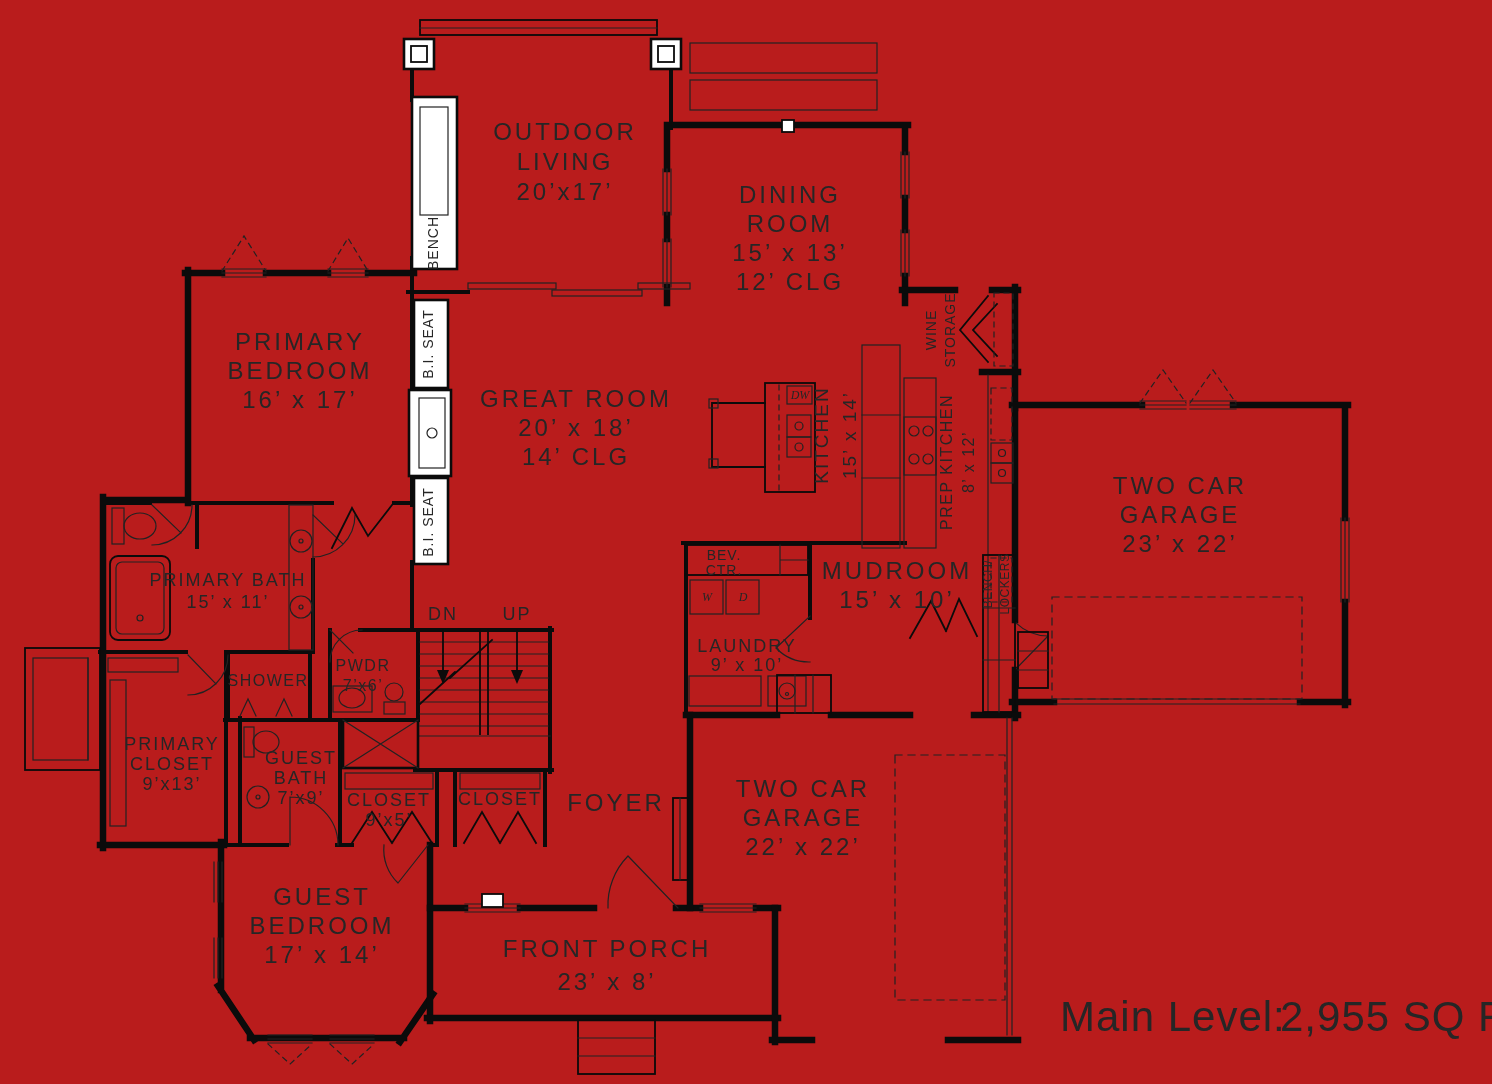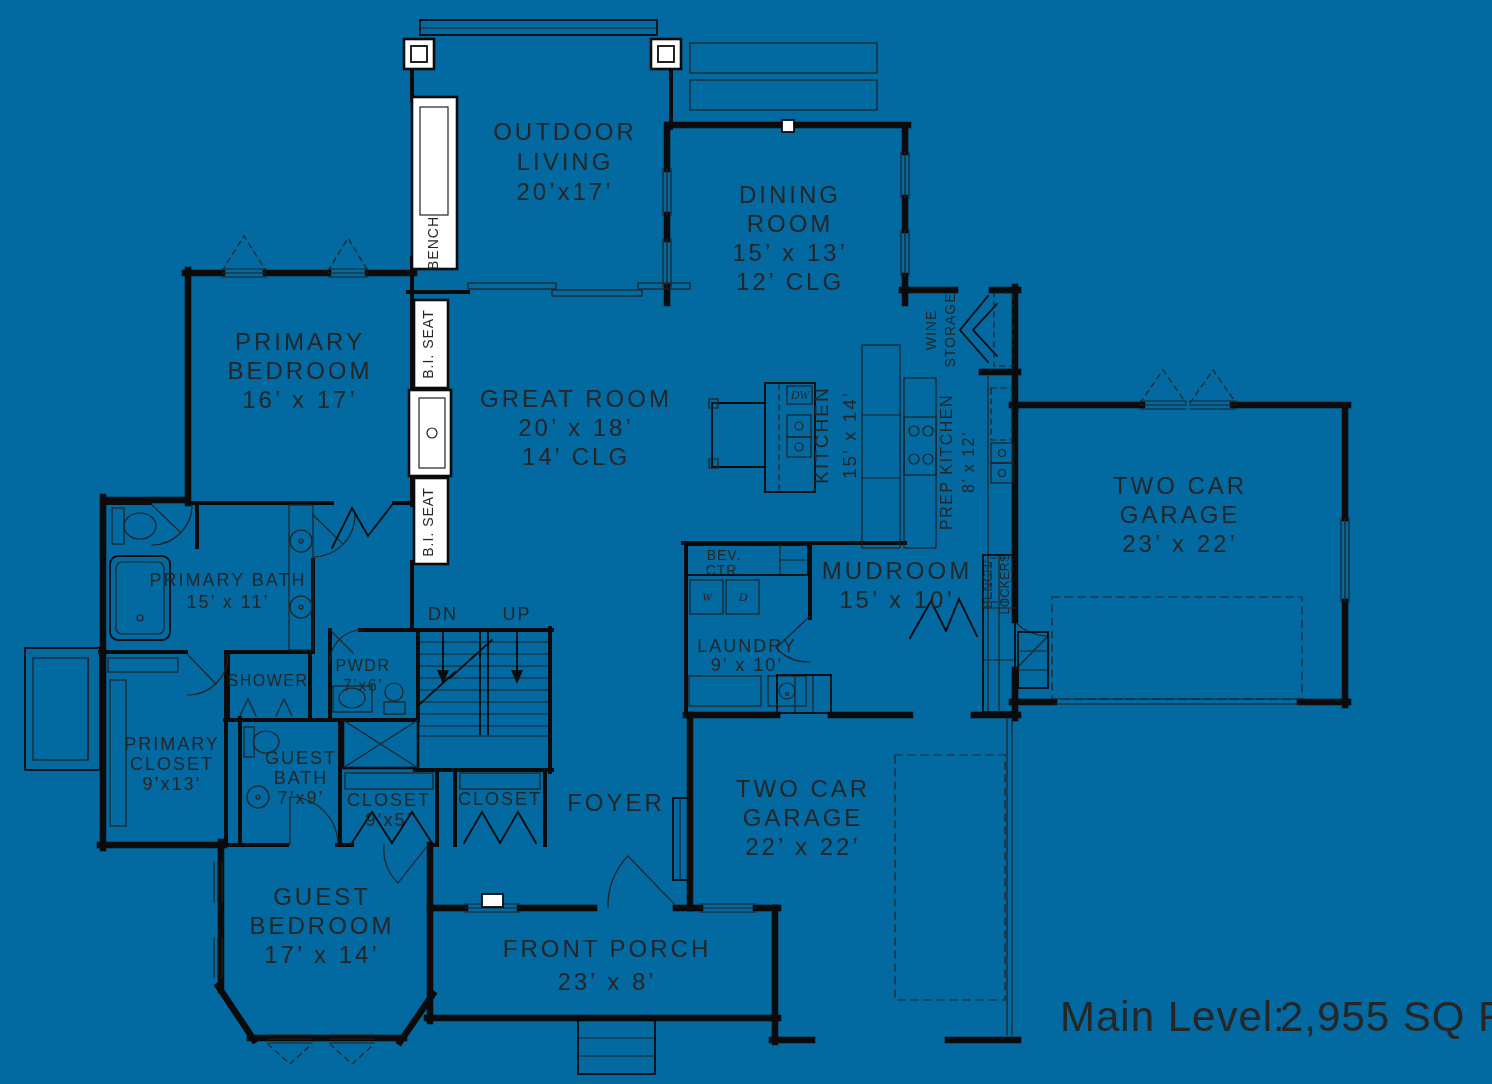--- a/index.html
+++ b/index.html
@@ -1,16 +1,16 @@
 <!DOCTYPE html>
 <html><head>
 <meta charset="utf-8">
 <style>
   html,body{margin:0;padding:0;background:#ffffff;}
-  .page{width:1492px;height:1084px;position:relative;background:#0369a1;overflow:hidden;}
+  .page{width:1492px;height:1084px;position:relative;background:#b91c1c;overflow:hidden;}
   svg{display:block;}
   .w6{stroke:#0b0b0b;stroke-width:6.5;fill:none;stroke-linecap:square;}
   .w4{stroke:#0b0b0b;stroke-width:4;fill:none;stroke-linecap:square;}
   .w3{stroke:#0b0b0b;stroke-width:2.6;fill:none;stroke-linecap:square;}
   .w2{stroke:#0b0b0b;stroke-width:1.8;fill:none;stroke-linecap:square;}
   .w1{stroke:#222;stroke-width:1.2;fill:none;stroke-linecap:square;}
   .fillw{fill:#ffffff;}
   .dash{stroke-dasharray:7,6;}
   .dash2{stroke-dasharray:5,5;}
   text{font-family:"Liberation Sans", sans-serif;fill:#262626;}

